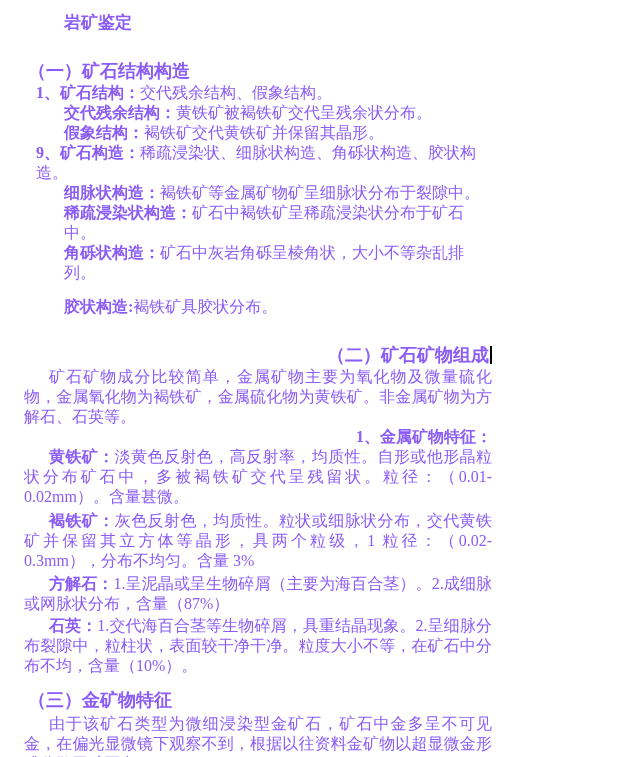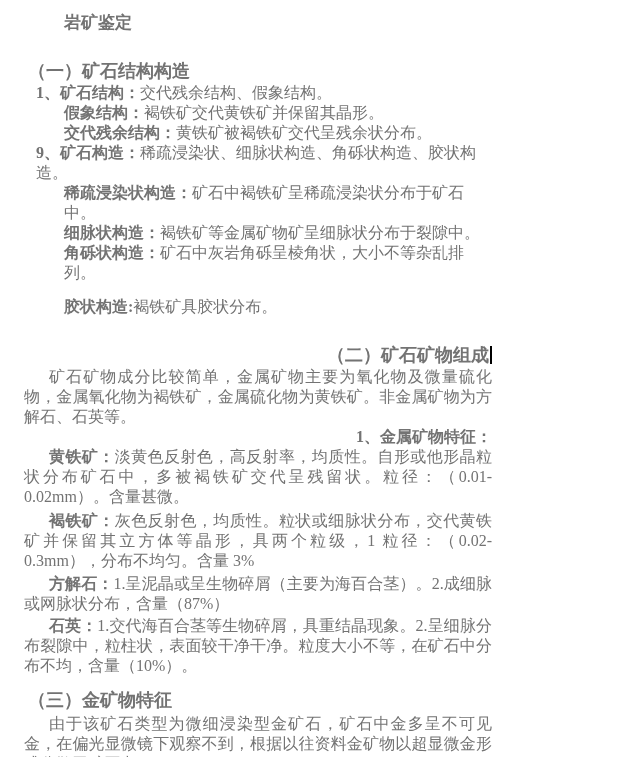--- a/index.html
+++ b/index.html
@@ -1,18 +1,18 @@
 <!DOCTYPE html>
 <html><head>
 <meta charset="utf-8">
 <style>
   html,body { margin:0; padding:0; background:#ffffff; }
   .page {
     width:516px; height:757px; box-sizing:border-box;
-    background:#ffffff; color:#737373;
+    background:#ffffff; color:#8b5cf6;
     font-family:"Liberation Serif","DejaVu Serif",serif;
     font-size:16px; line-height:20px;
     padding:12px 24px 15px 24px; overflow:hidden;
   }
   .title { font-weight:bold; font-size:17px; line-height:22px; margin-left:40px; }
   .sec { font-weight:bold; font-size:18px; line-height:24px; margin-left:4px; }
   .sec-1 { margin-top:25px; }
   .sec-2 { margin-top:26px;text-align:right; }
   .sec-3 { margin-top:12px; }
   .sec-4 { margin-top:20px; }
@@ -34,25 +34,25 @@
 </head>
 <body>
 
 <div class="page">
 
   <div class="title">岩矿鉴定</div>
 
   <div class="sec sec-1">（一）矿石结构构造</div>
 
   <div class="line ind-list"><span class="b">1、矿石结构：</span><span>交代残余结构、假象结构。</span></div>
+  <div class="line ind-sub"><span class="b">交代残余结构：</span><span>黄铁矿被褐铁矿交代呈残余状分布。</span></div>
   <div class="line ind-sub"><span class="b">假象结构：</span><span>褐铁矿交代黄铁矿并保留其晶形。</span></div>
-  <div class="line ind-sub"><span class="b">交代残余结构：</span><span>黄铁矿被褐铁矿交代呈残余状分布。</span></div>
   <div class="line ind-list"><span class="b">9、矿石构造：</span><span>稀疏浸染状、细脉状构造、角砾状构造、胶状构造。</span></div>
+  <div class="line ind-sub"><span class="b">细脉状构造：</span><span>褐铁矿等金属矿物矿呈细脉状分布于裂隙中。</span></div>
   <div class="line ind-sub"><span class="b">稀疏浸染状构造：</span><span>矿石中褐铁矿呈稀疏浸染状分布于矿石中。</span></div>
-  <div class="line ind-sub"><span class="b">细脉状构造：</span><span>褐铁矿等金属矿物矿呈细脉状分布于裂隙中。</span></div>
   <div class="line ind-sub"><span class="b">角砾状构造：</span><span>矿石中灰岩角砾呈棱角状，大小不等杂乱排列。</span></div>
   <div class="line ind-sub gap-before"><span class="b">胶状构造:</span><span>褐铁矿具胶状分布。</span></div>
 
   <div class="sec sec-2"><span>（二）矿石矿物组成</span><span class="cursor"></span></div>
 
   <p class="para">矿石矿物成分比较简单，金属矿物主要为氧化物及微量硫化物，金属氧化物为褐铁矿，金属硫化物为黄铁矿。非金属矿物为方解石、石英等。</p>
 
   <div class="subhead">1、金属矿物特征：</div>
 
   <p class="para"><span class="b">黄铁矿：</span><span>淡黄色反射色，高反射率，均质性。自形或他形晶粒状分布矿石中，多被褐铁矿交代呈残留状。粒径：（0.01-0.02mm）。含量甚微。</span></p>

